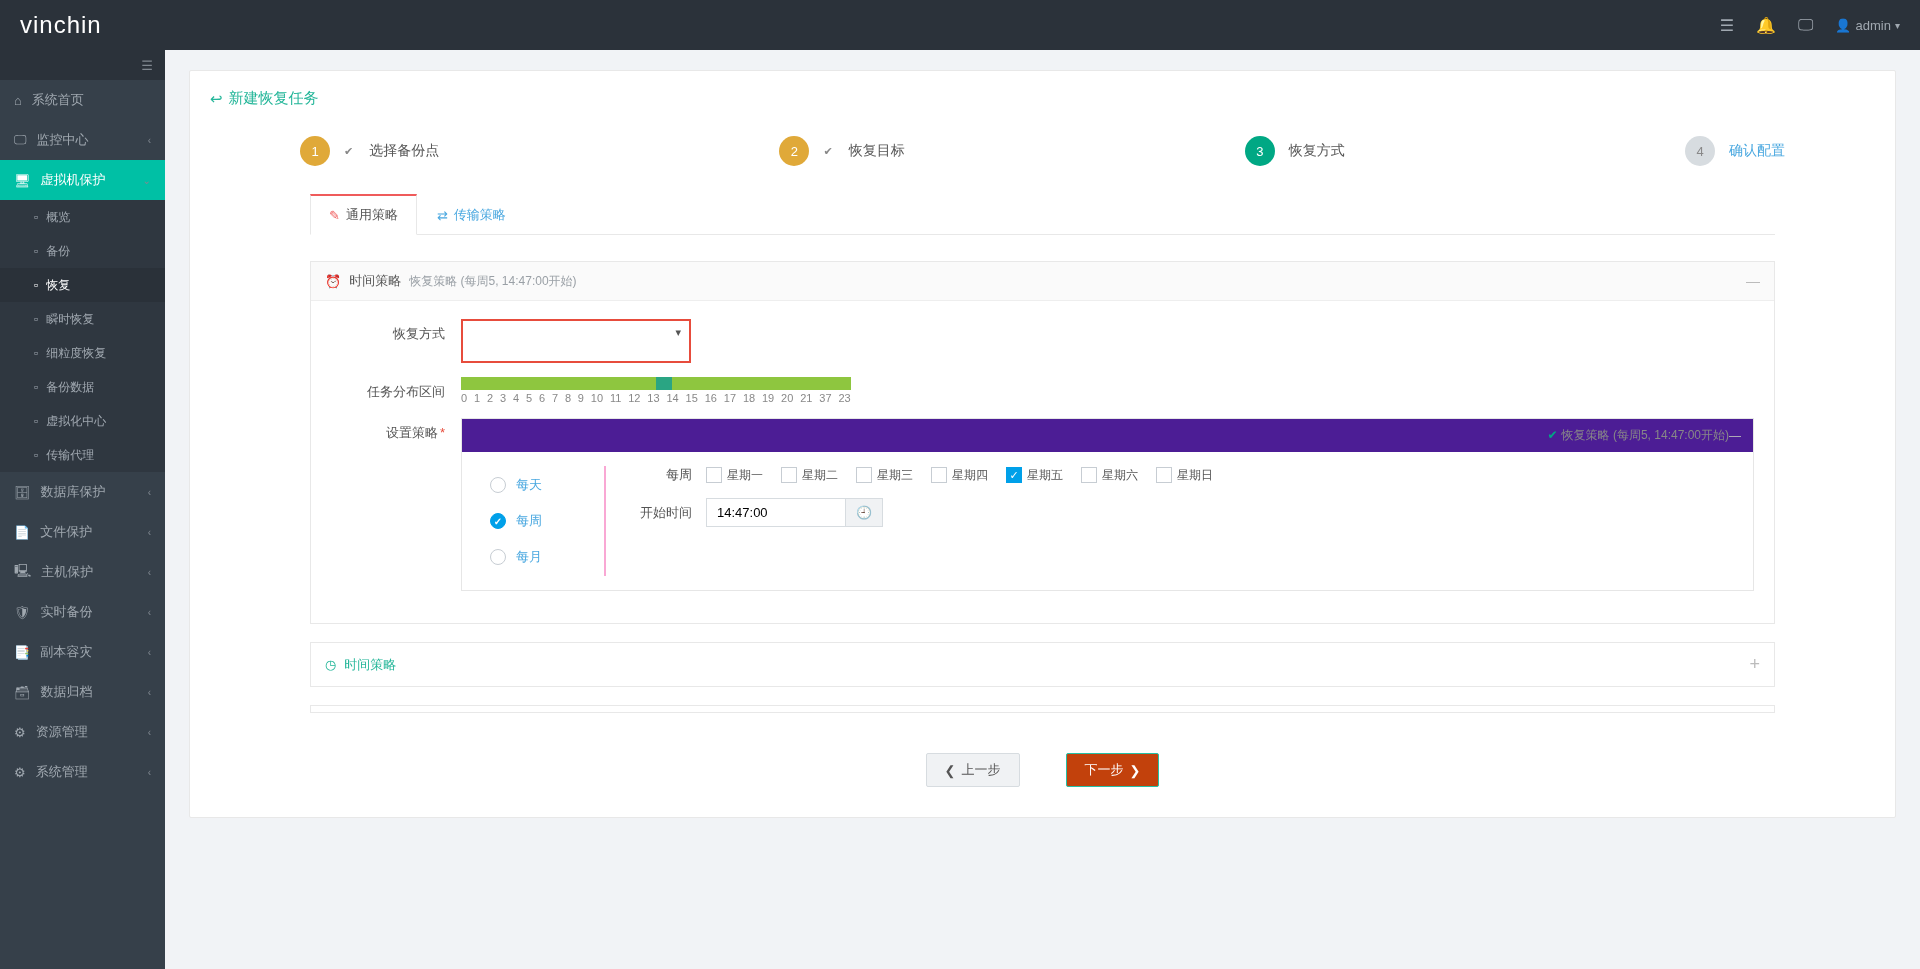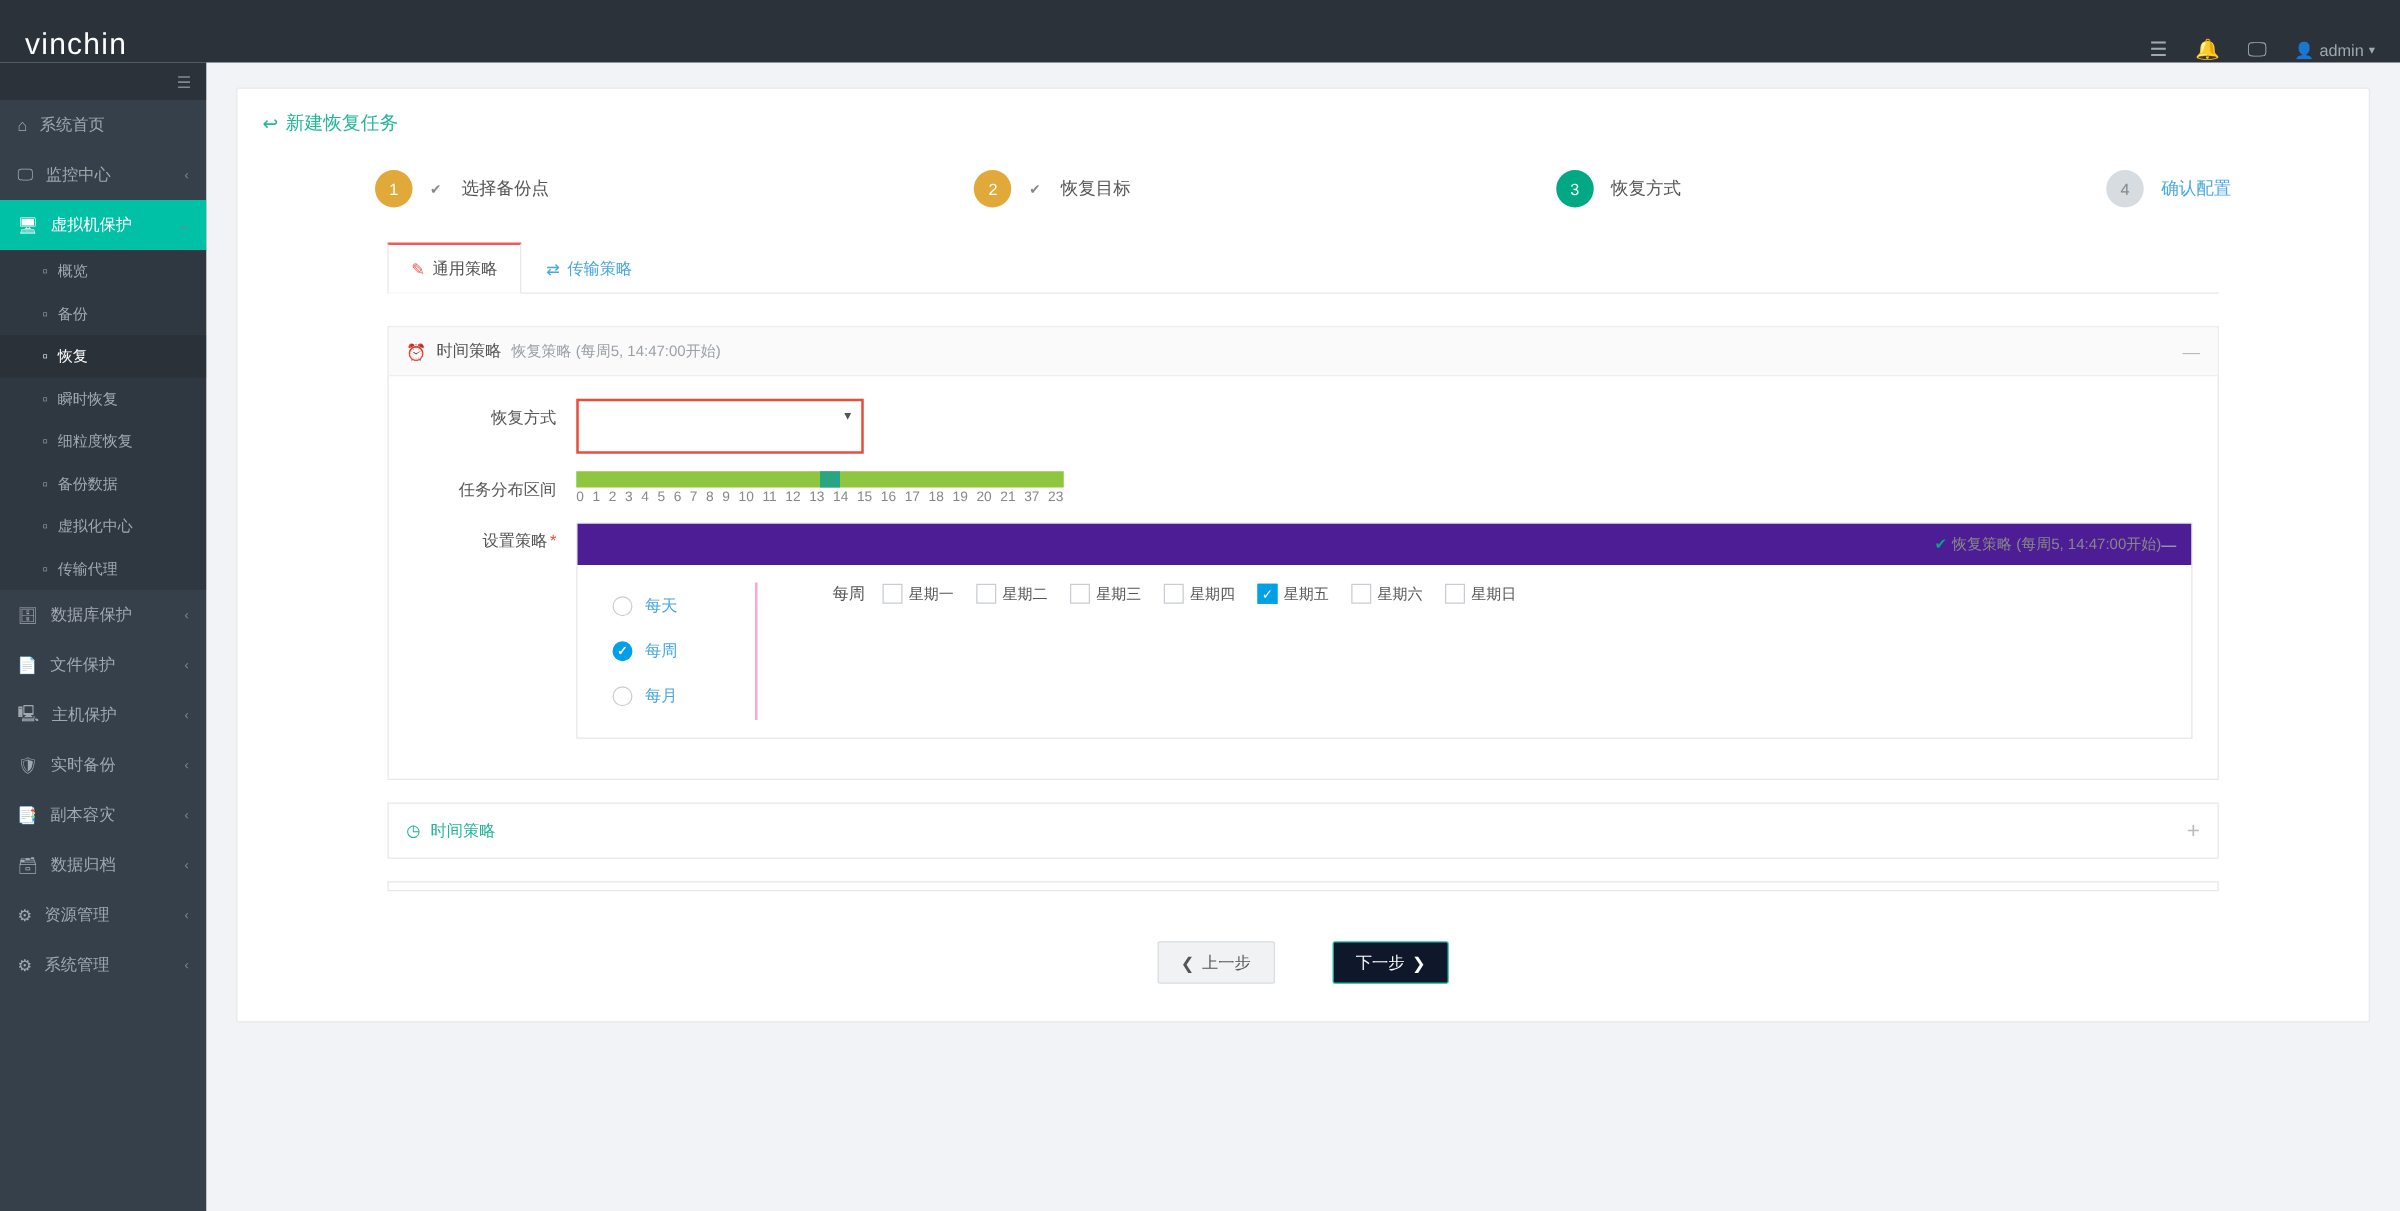--- a/index.html
+++ b/index.html
@@ -1,17 +1,17 @@
 <!DOCTYPE html>
 <html><head>
 <meta charset="utf-8">
 <style>
 *{box-sizing:border-box;margin:0;padding:0;}
 body{font-family:"Microsoft YaHei",Arial,sans-serif;font-size:13px;color:#555;background:#f1f3f6;}
-.topbar{height:50px;background:#2b323a;display:flex;align-items:flex-end;justify-content:space-between;padding:0 20px;}
+.topbar{height:50px;background:#2b323a;display:flex;align-items:center;justify-content:space-between;padding:0 20px;}
 .logo{color:#fff;font-size:24px;font-weight:300;letter-spacing:1px;}
 .logo b{font-weight:500;}
 .topbar-right{display:flex;align-items:center;gap:22px;color:#a0a8b0;}
 .topbar-right .ico{cursor:pointer;font-size:16px;}
 .topbar-right .user{cursor:pointer;display:flex;align-items:center;gap:4px;}
 .layout{display:flex;height:calc(100vh - 50px);}
 .sidebar{width:165px;background:#36404a;color:#a0a8b0;font-size:13px;overflow-y:auto;flex-shrink:0;}
 .side-collapse{height:30px;display:flex;justify-content:flex-end;align-items:center;padding-right:12px;color:#808890;cursor:pointer;background:#2b323a;}
 .side-item{display:flex;align-items:center;height:40px;padding:0 14px;cursor:pointer;justify-content:space-between;}
 .side-item .lbl{display:flex;align-items:center;gap:10px;}
@@ -76,21 +76,21 @@
 .cbox{width:16px;height:16px;border:1px solid #c7cdd3;display:inline-flex;align-items:center;justify-content:center;background:#fff;}
 .cbox.on{background:#00a0e9;border-color:#00a0e9;color:#fff;font-size:11px;}
 .time-input{border:1px solid #d7dce0;padding:6px 10px;width:140px;font-size:13px;}
 .time-btn{border:1px solid #d7dce0;border-left:none;background:#f0f2f4;padding:6px 10px;cursor:pointer;color:#888;font-size:13px;}
 .panel2{border:1px solid #e8e8e8;margin-top:18px;}
 .panel2-hd{padding:11px 14px;display:flex;justify-content:space-between;align-items:center;color:#24b699;cursor:pointer;}
 .panel2-hd .plus{color:#bbb;font-size:18px;}
 .footer-btns{display:flex;justify-content:center;gap:10px;margin-top:40px;}
 .btn{padding:7px 18px;font-size:13px;border:1px solid #d7dce0;display:inline-flex;align-items:center;gap:6px;cursor:pointer;border-radius:2px;}
 .btn-grey{background:#f0f2f4;color:#555;}
-.btn-teal{background:#0f172a;color:#fff;border-color:#25c0a5;margin-left:36px;}
+.btn-teal{background:#c2410c;color:#fff;border-color:#25c0a5;margin-left:36px;}
 </style>
 </head>
 <body>
 
 <div class="topbar">
   <div class="logo"><span>vin</span><b>chin</b></div>
   <div class="topbar-right">
     <span class="ico">☰</span>
     <span class="ico">🔔</span>
     <span class="ico">🖵</span>
@@ -364,20 +364,25 @@
                           <label class="day">
                             <span class="cbox "></span>
                             <span>星期六</span>
                           </label>
                           <label class="day">
                             <span class="cbox "></span>
                             <span>星期日</span>
                           </label>
                         </div>
                     </div>
+                    <div class="detail-row">
+                      <div class="detail-label">开始时间</div>
+                      <input class="time-input" value="14:47:00" style="">
+                      <button class="time-btn">🕘</button>
+                    </div>
                   </div>
                 </div>
               </div>
             </div>
 
           </div>
         </div>
 
         <div class="panel2">
           <div class="panel2-hd">

